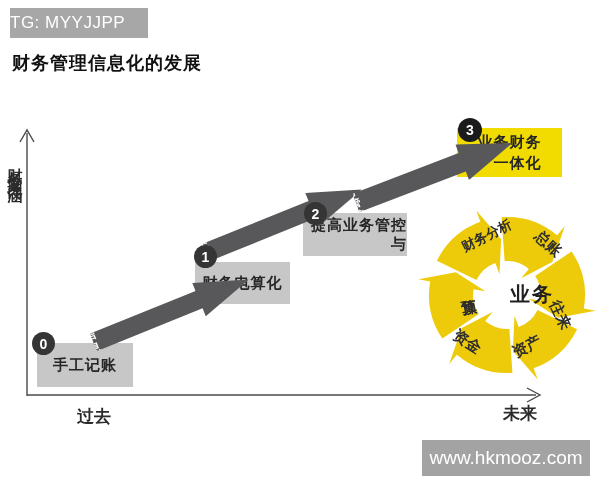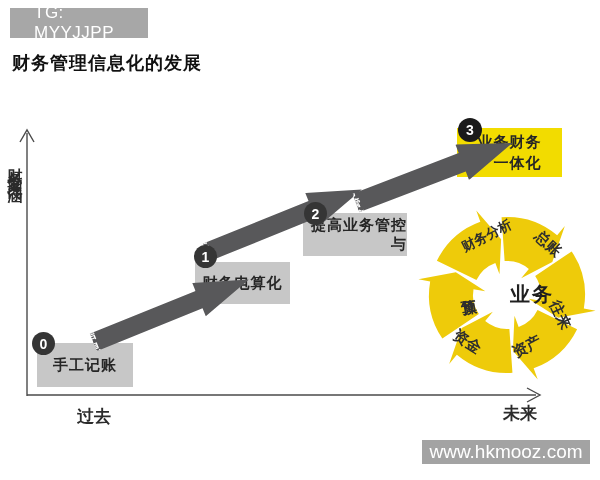--- a/index.html
+++ b/index.html
@@ -9,21 +9,21 @@
     background: #ffffff;
     position: relative;
     overflow: hidden;
   }
   .abs { position: absolute; }
 
   .banner {
     left: 10px; top: 8px; width: 138px; height: 30px;
     background: #a7a7a7; color: #ffffff;
     font-size: 17px; display: flex; align-items: center;
-    padding-left: 24px; letter-spacing: 0.5px;
+    padding-left: 0; letter-spacing: 0.5px;
   }
   .page-title {
     left: 12px; top: 51px;
     font-size: 18px; font-weight: bold; color: #111111;
     letter-spacing: 1px;
     font-family: Liberation Serif, serif;
   }
   .axis-svg { left: 0; top: 0; width: 600px; height: 480px; pointer-events: none; }
 
   .y-axis-label {
@@ -64,21 +64,21 @@
   .wheel-label {
     font-weight: bold; color: #2e2e2e; white-space: nowrap;
     transform-origin: center;
   }
   .wheel-label.vertical { writing-mode: vertical-rl; text-orientation: upright; }
   .wheel-center-label {
     font-size: 20px; font-weight: bold; color: #1f1f1f; letter-spacing: 2px; margin-left: 26px;
   }
 
   .watermark {
-    left: 422px; top: 440px; width: 168px; height: 24px;
+    left: 422px; top: 440px; width: 168px; height: 36px;
     background: #a3a3a3; color: #ffffff; font-size: 19px;
     display: flex; align-items: center; justify-content: center;
   }
 </style>
 </head>
 <body>
 
 <div class="abs banner">
   <span>TG: MYYJJPP</span>
 </div>

